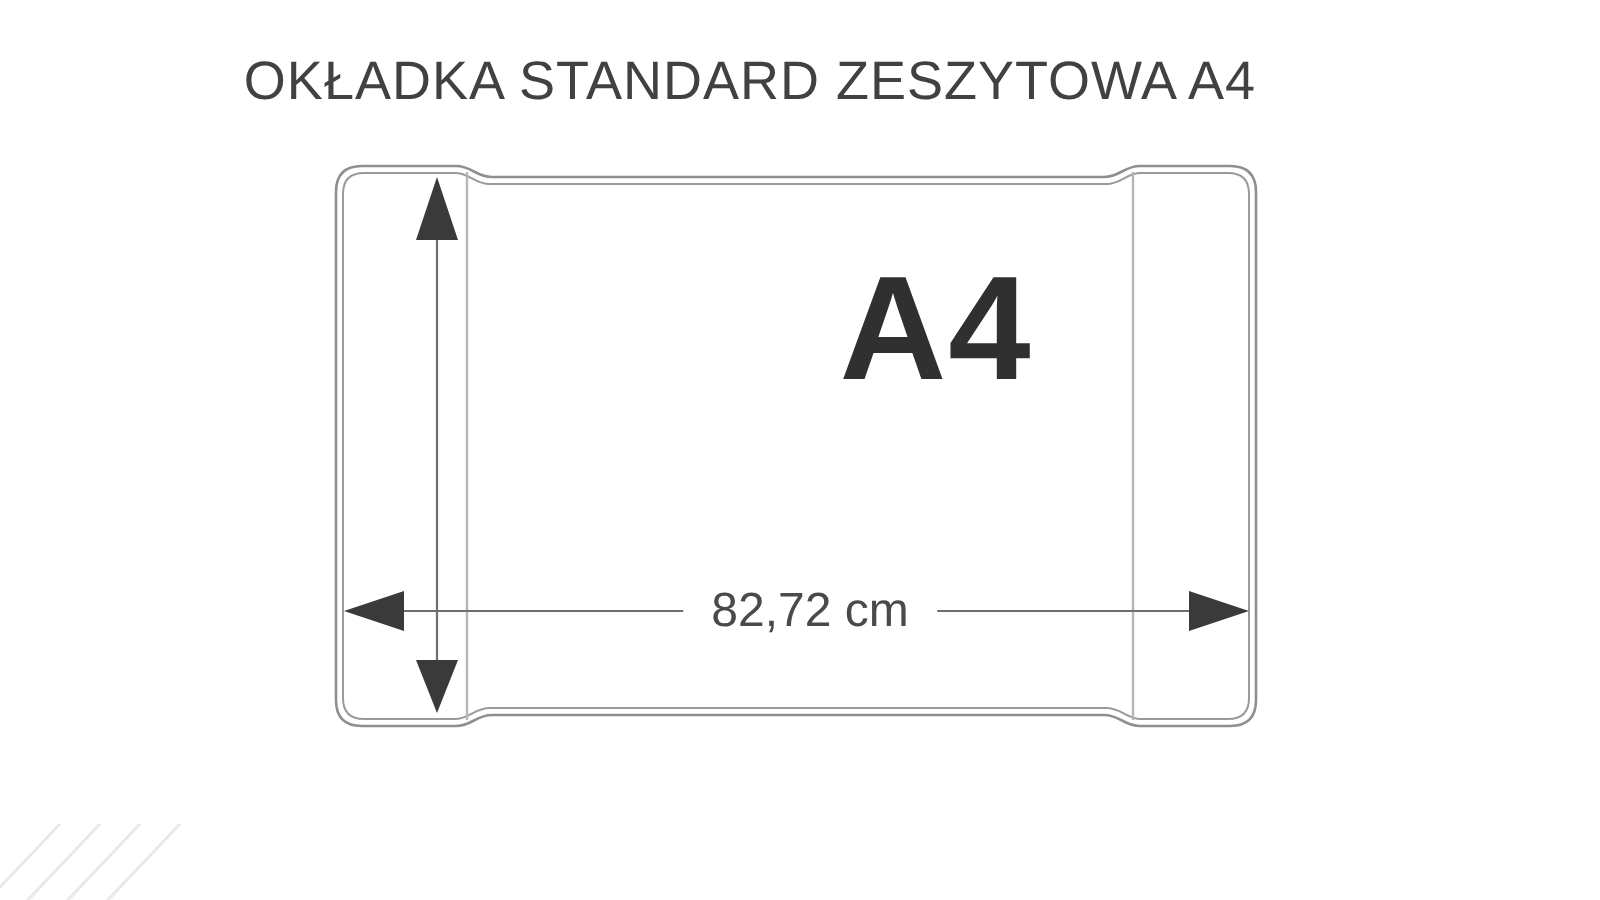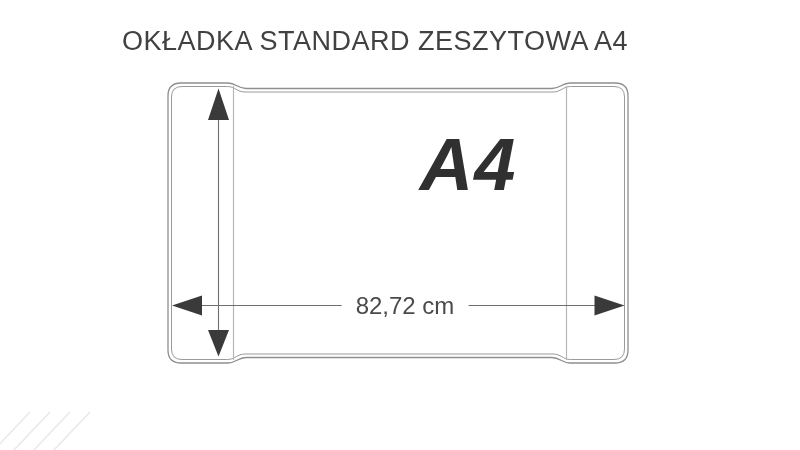--- a/index.html
+++ b/index.html
@@ -57,21 +57,20 @@
   .format-label {
     position: absolute;
     left: 468px;
     top: 164px;
     transform: translate(-50%, -50%);
     font-size: 74px;
     font-weight: 700;
     color: #303030;
     letter-spacing: 1px;
     white-space: nowrap;
-    font-style: italic;
   }
 </style>
 </head>
 <body>
 
 <div class="stage">
 
   <h1 class="page-title">OKŁADKA STANDARD ZESZYTOWA A4</h1>
 
   <svg class="diagram-svg" viewBox="0 0 800 450" xmlns="http://www.w3.org/2000/svg">

